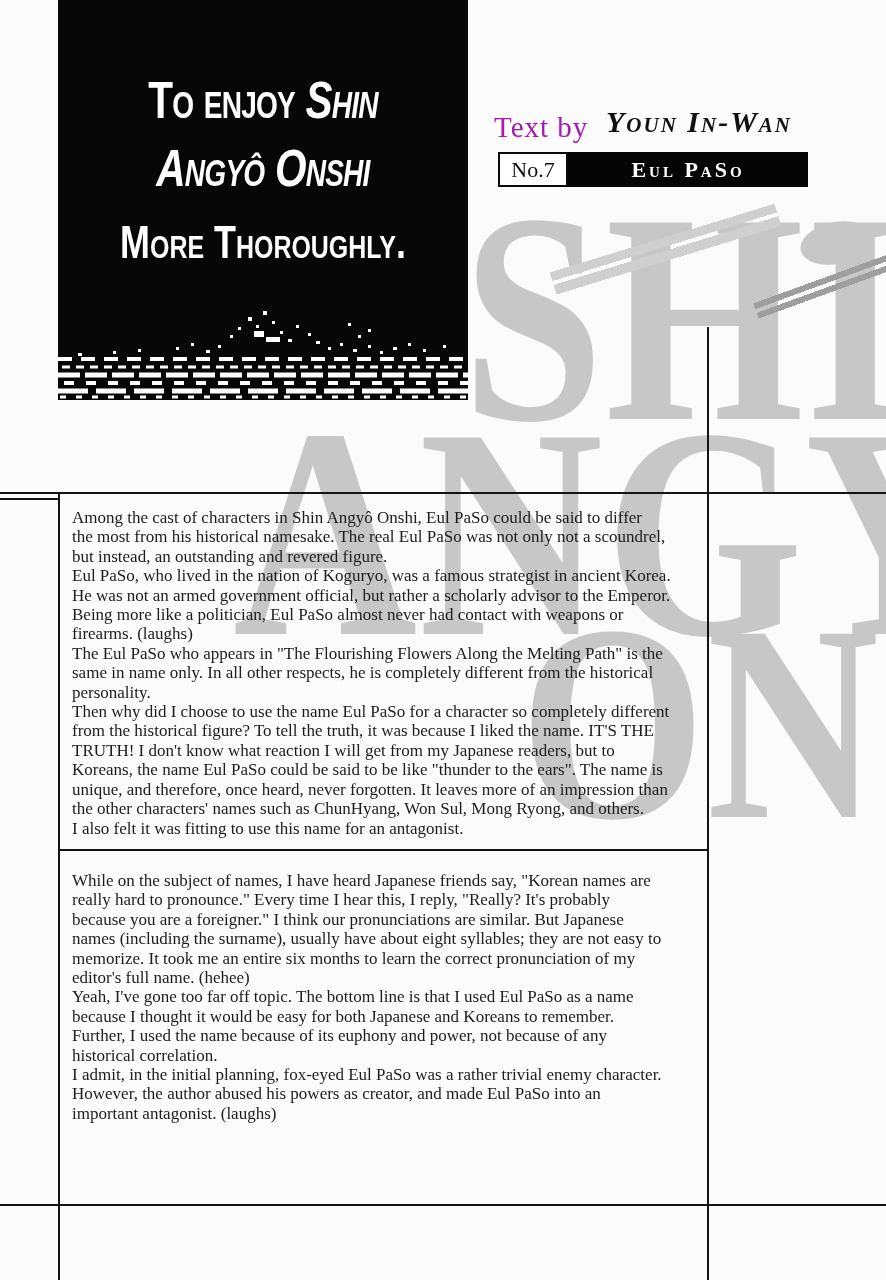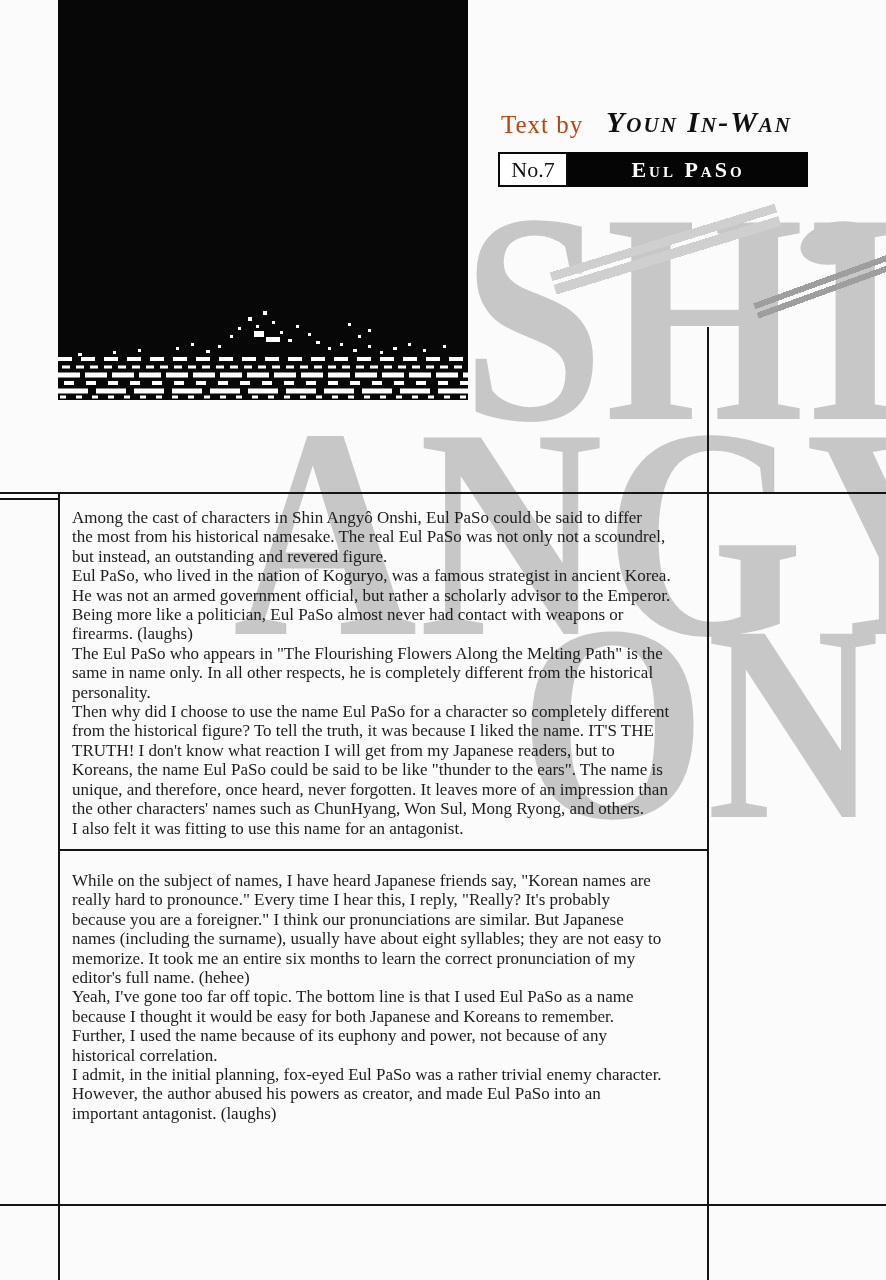--- a/index.html
+++ b/index.html
@@ -48,21 +48,21 @@
   }
   .tl{display:block;transform:scaleX(0.78);transform-origin:center top;letter-spacing:-1px;}
   .tl1,.tl2{font-size:52px;line-height:68px;}
   .tl3{font-size:46px;line-height:60px;margin-top:10px;letter-spacing:0px;}
   .it{font-style:italic;}
   .skyline{position:absolute;left:0;bottom:0;width:410px;height:95px;}
 
   
   .textby{
     position:absolute;z-index:2;left:494px;top:111px;
-    font-size:25px;color:#c2410c;letter-spacing:1px;margin-left:7px;
+    font-size:29px;color:#a21caf;letter-spacing:1px;
   }
   .author{
     position:absolute;z-index:2;left:606px;top:105px;
     font-size:30px;font-weight:bold;color:#111;
     font-variant:small-caps;letter-spacing:2px;font-style:italic;
   }
   .numbar{
     position:absolute;z-index:2;left:498px;top:152px;height:35px;display:flex;
   }
   .numbox{
@@ -99,20 +99,25 @@
 <div class="page">
 
   <div class="wm wm1">SHI</div>
   <div class="wm wm2">ANGY</div>
   <div class="wm wm3">ONS</div>
   <div class="wm-dot"></div>
   <div class="wm-slash s1"></div>
   <div class="wm-slash s2"></div>
 
   <div class="title-box">
+    <div class="titles">
+      <div class="tl tl1"><span>To enjoy </span><span class="it">Shin</span></div>
+      <div class="tl tl2 it">Angyô Onshi</div>
+      <div class="tl tl3">More Thoroughly.</div>
+    </div>
     <svg class="skyline" viewBox="0 0 410 95" xmlns="http://www.w3.org/2000/svg">
       <g fill="#ffffff">
         <rect x="118" y="42" width="3" height="3"></rect>
           <rect x="133" y="38" width="3" height="3"></rect>
         <rect x="148" y="45" width="4" height="3"></rect>
           <rect x="160" y="40" width="3" height="3"></rect>
         <rect x="172" y="30" width="3" height="3"></rect>
           <rect x="180" y="22" width="3" height="3"></rect>
         <rect x="190" y="12" width="4" height="4"></rect>
           <rect x="198" y="20" width="3" height="3"></rect>

